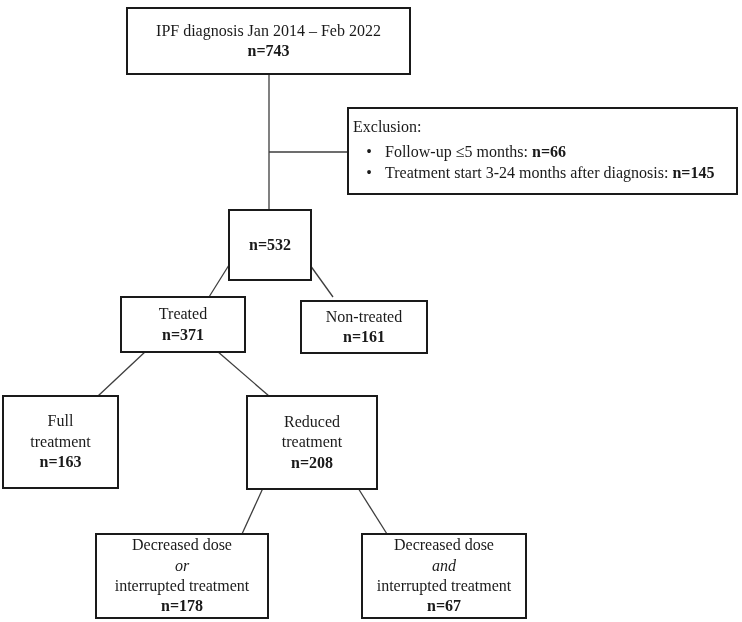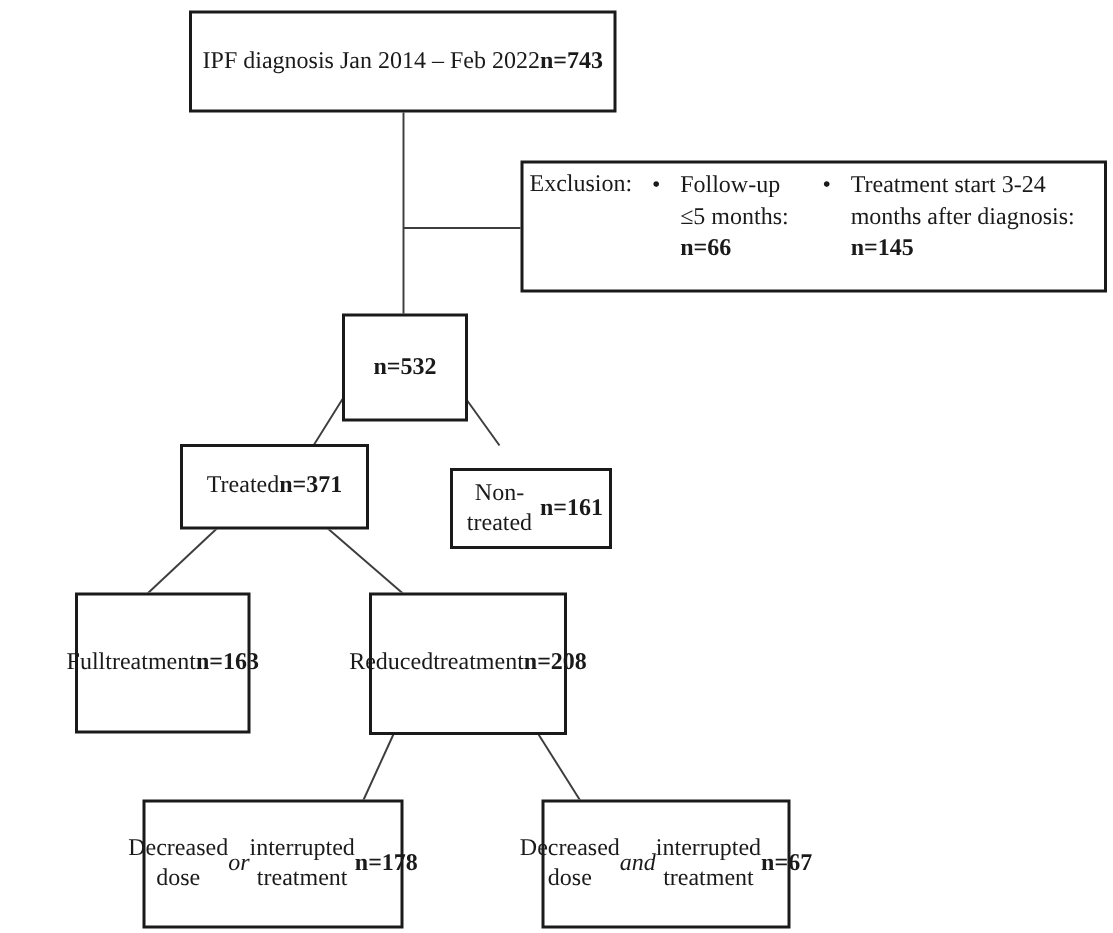--- a/index.html
+++ b/index.html
@@ -16,37 +16,37 @@
   svg.connectors {
     position: absolute;
     left: 0; top: 0;
     width: 742px; height: 622px;
   }
   .box {
     position: absolute;
     background: #ffffff;
     border: 2px solid #1a1a1a;
     display: flex;
-    flex-direction: row;
+    flex-direction: column;
     align-items: center;
     justify-content: center;
     text-align: center;
     font-size: 16px;
     line-height: 1.28;
     padding: 2px 4px;
   }
   .bold { font-weight: bold; }
   .italic { font-style: italic; }
   .box.exclusion {
     align-items: stretch;
     justify-content: center;
     text-align: left;
     padding: 4px 8px 6px 4px;
   }
-  .excl-title { text-align: right; margin-bottom: 3px; }
+  .excl-title { text-align: left; margin-bottom: 3px; }
   .excl-item { display: flex; line-height: 1.32; }
   .excl-item .bullet { flex: 0 0 32px; text-align: center; }
 </style>
 </head>
 <body>
 
 <div class="canvas">
 
   <svg class="connectors" viewBox="0 0 742 622" xmlns="http://www.w3.org/2000/svg">
     <g stroke="#3d3d3d" stroke-width="1.3" fill="none">
@@ -80,26 +80,26 @@
 
   <div class="box" style="left:228px; top:209px; width:84px; height:72px;">
     <div class="bold">n=532</div>
   </div>
 
   <div class="box" style="left:120px; top:296px; width:126px; height:57px;">
     <div>Treated</div>
     <div class="bold">n=371</div>
   </div>
 
-  <div class="box" style="left:300px; top:312px; width:108px; height:54px;">
+  <div class="box" style="left:300px; top:300px; width:128px; height:54px;">
     <div>Non-treated</div>
     <div class="bold">n=161</div>
   </div>
 
-  <div class="box" style="left:2px; top:395px; width:117px; height:94px;margin-left:48px;">
+  <div class="box" style="left:2px; top:395px; width:117px; height:94px;">
     <div>Full</div>
     <div>treatment</div>
     <div class="bold">n=163</div>
   </div>
 
   <div class="box" style="left:246px; top:395px; width:132px; height:95px;">
     <div>Reduced</div>
     <div>treatment</div>
     <div class="bold">n=208</div>
   </div>

